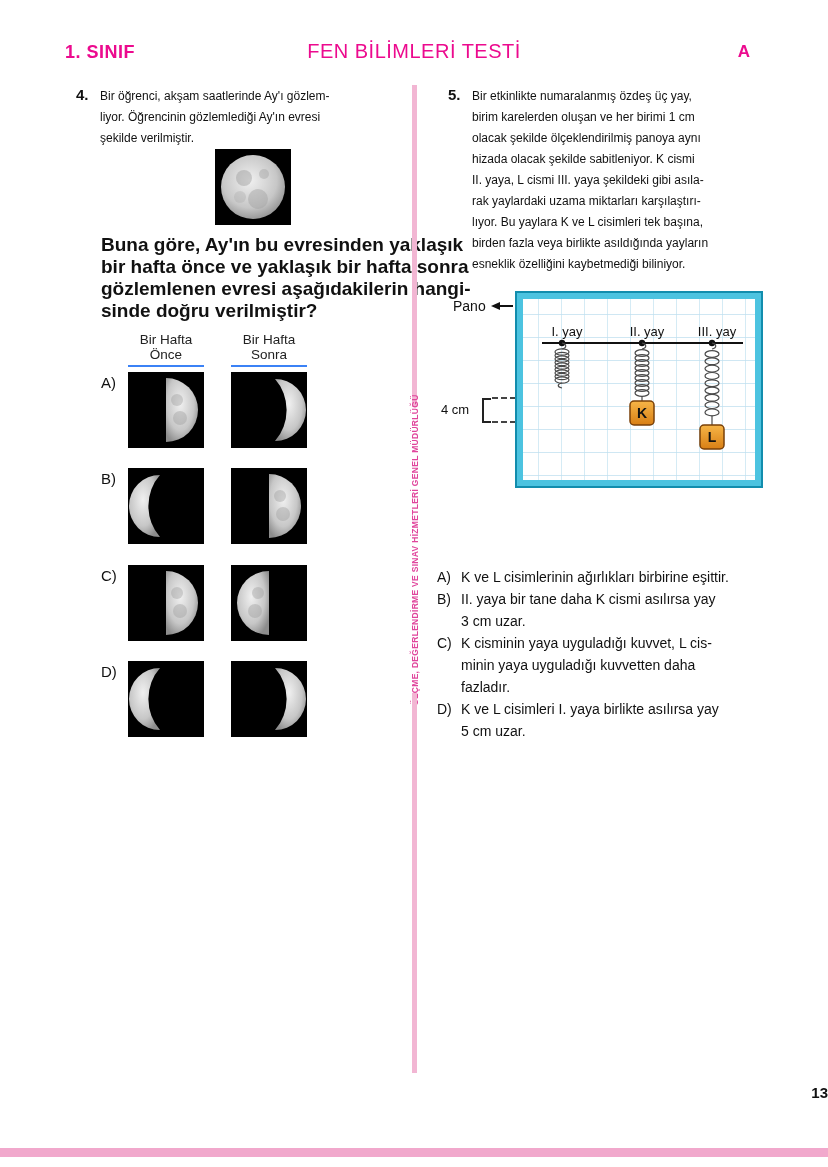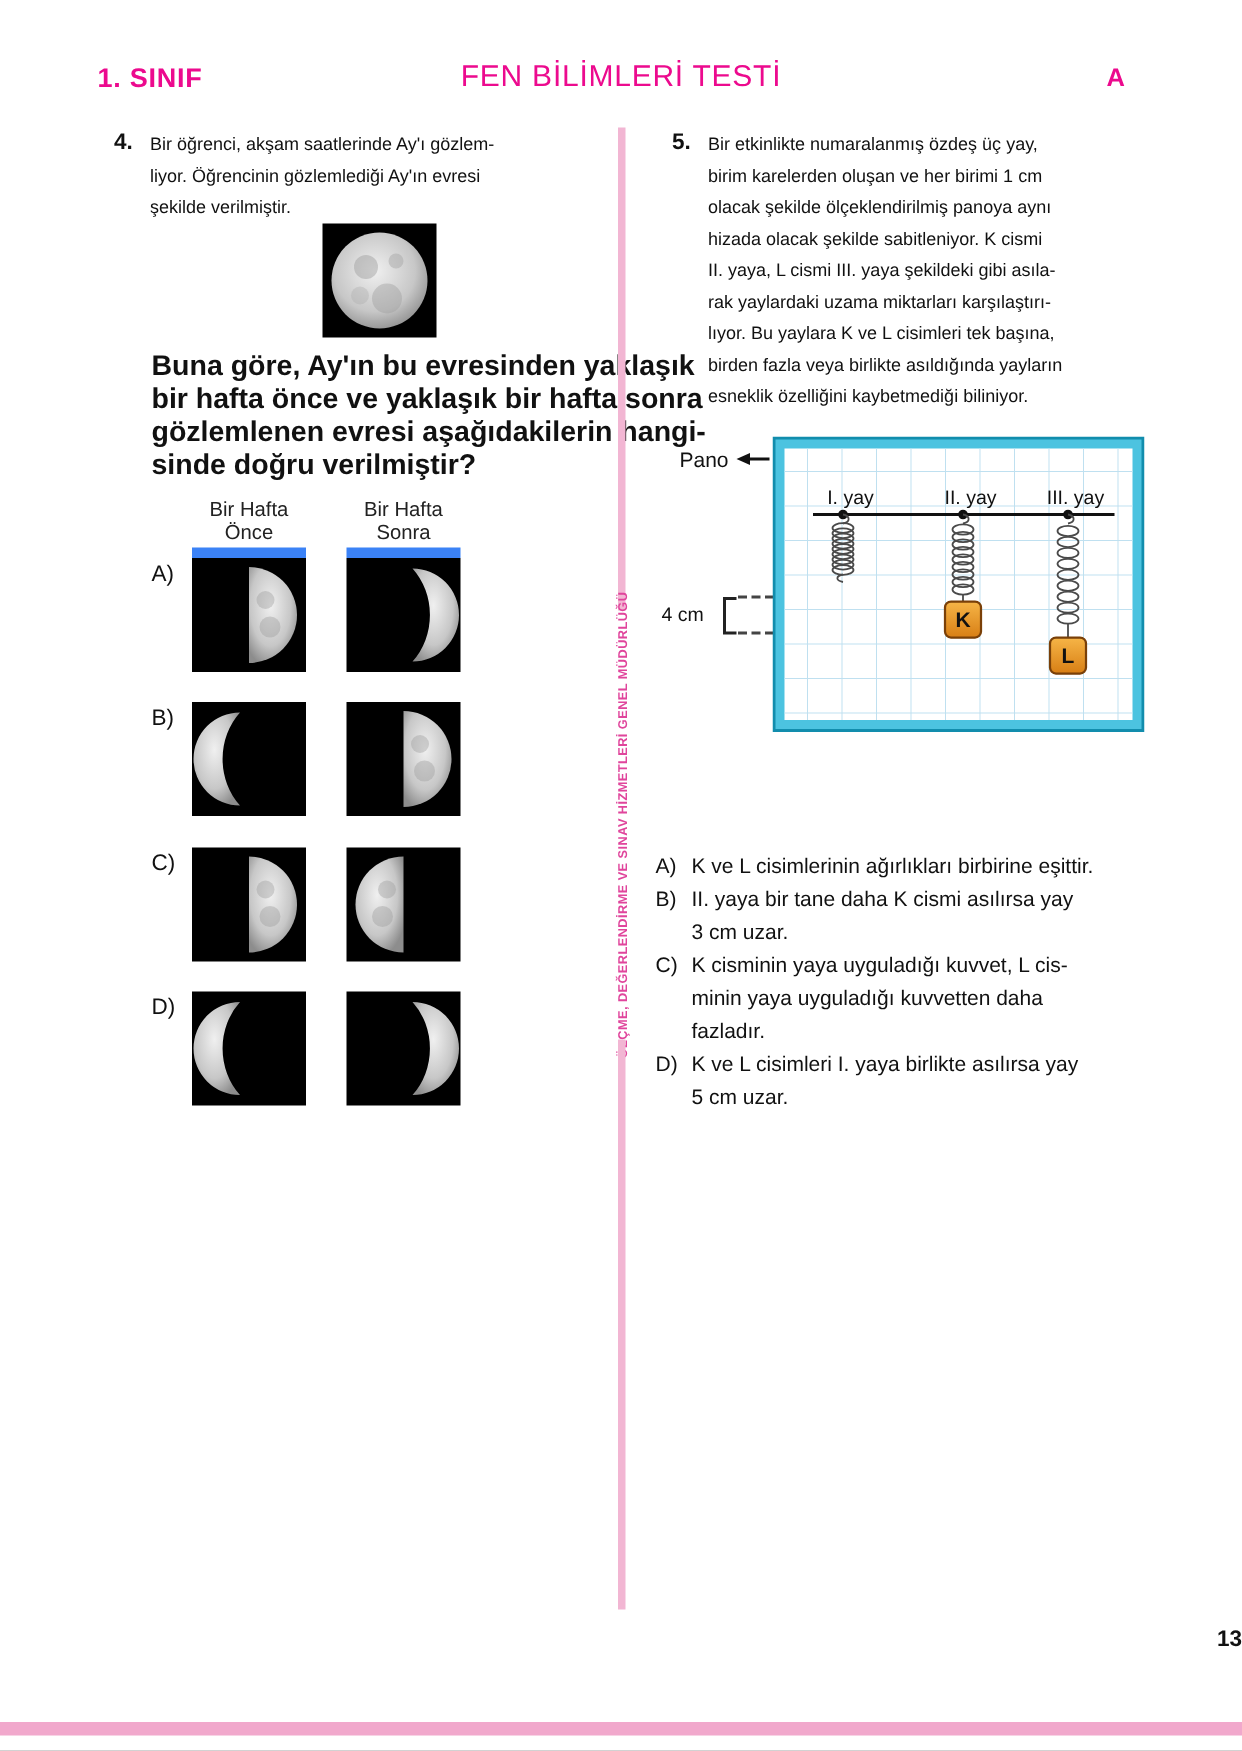--- a/index.html
+++ b/index.html
@@ -16,21 +16,21 @@
   .col-left  { position:absolute; left:65px;  top:82px; width:332px; height:980px; }
   .col-right { position:absolute; left:437px; top:82px; width:345px; height:980px; }
   .q-head { position:absolute; left:0; right:0; display:flex; }
   .q-num { width:24px; flex:0 0 24px; font-weight:bold; font-size:15px; padding-left:11px; box-sizing:content-box; }
   .q-text { flex:1; font-size:12px; line-height:21px; white-space:pre; }
   .q-bold { font-weight:bold; font-size:19px; line-height:22px; white-space:pre; position:absolute; left:36px; }
   
   .moon-box { position:absolute; width:76px; height:76px; background:#000; }
   .full-moon { left:150px; top:67px; }
   .col-head { position:absolute; top:250px; width:76px; text-align:center; font-size:13.5px; line-height:15px;
-              white-space:pre; border-bottom:7px solid #3b82f6; padding-bottom:3px; color:#222; }
+              white-space:pre; border-bottom:2px solid #3b82f6; padding-bottom:3px; color:#222; }
   .ch1 { left:63px; } .ch2 { left:166px; }
   .moon-row { position:absolute; left:0; width:100%; height:76px; }
   .opt-letter { position:absolute; left:36px; top:2px; font-size:15px; color:#111; }
   .m1 { left:63px; top:0; } .m2 { left:166px; top:0; }
   
   .diagram { position:absolute; left:0; top:192px; width:340px; height:205px;margin-top:16px; }
   .panel-svg { position:absolute; left:78px; top:1px; }
   .pano-tag { position:absolute; left:16px; top:8px; display:flex; align-items:center; }
   .pano-word { font-size:14px; color:#111; }
   .arrow-left { width:0; height:0; border-top:4px solid transparent; border-bottom:4px solid transparent;

